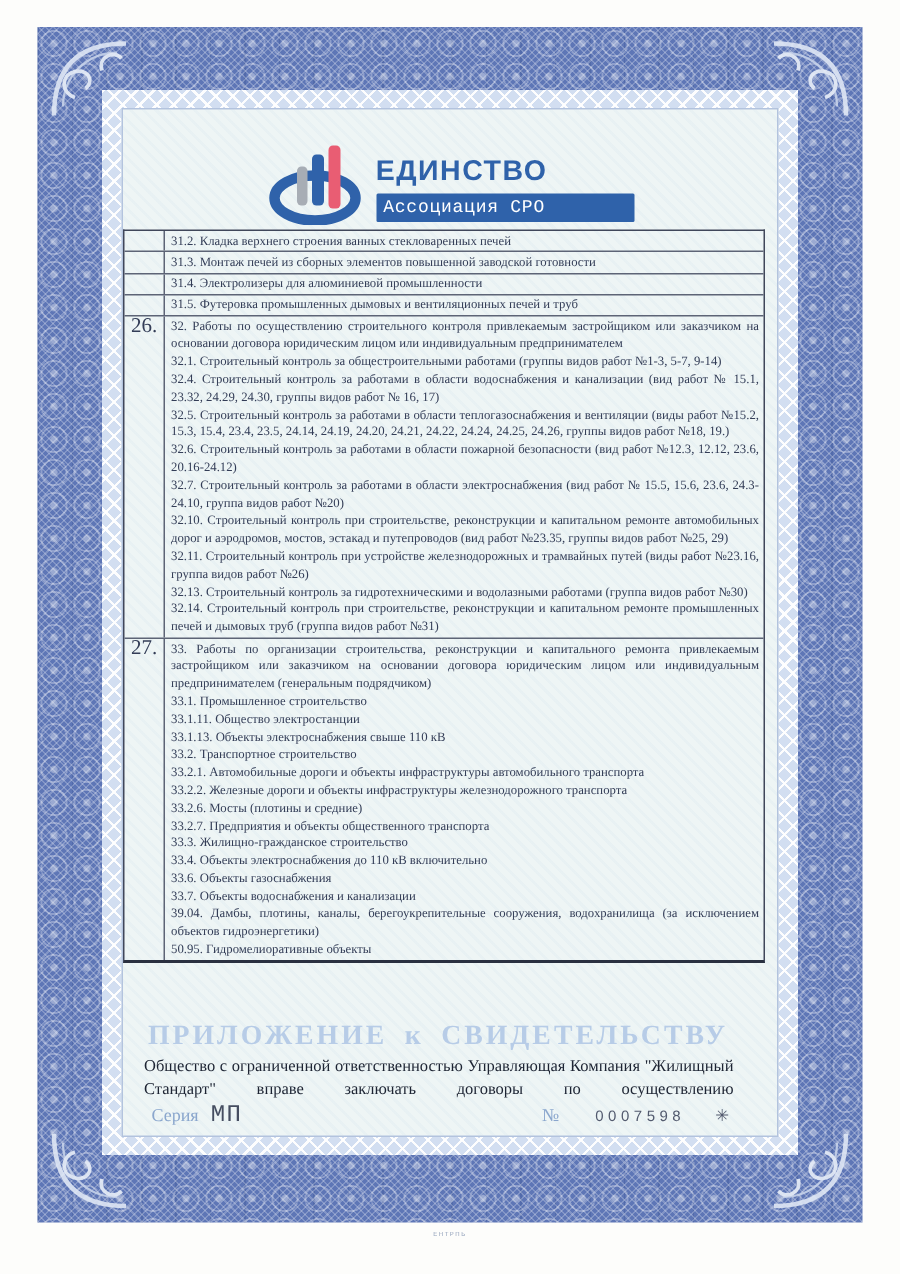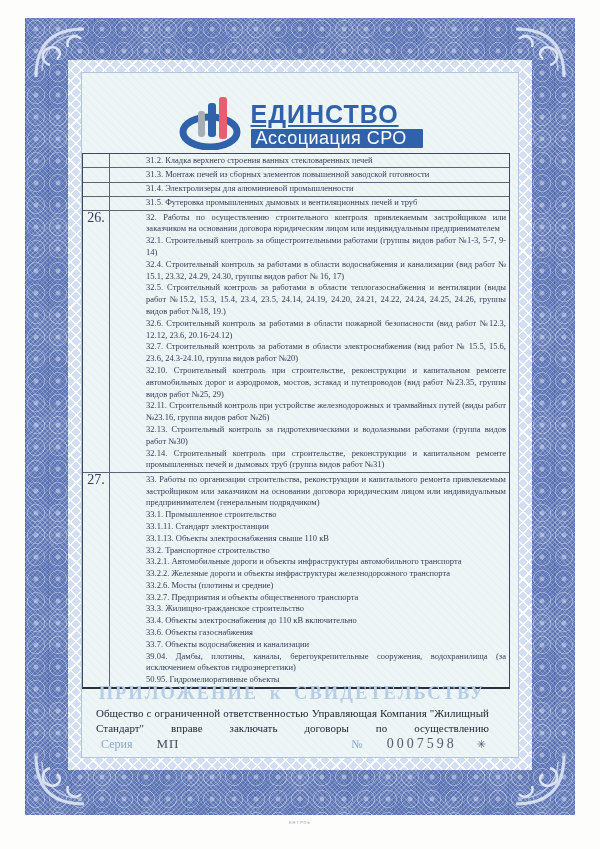--- a/index.html
+++ b/index.html
@@ -34,45 +34,45 @@
   .corner{position:absolute;width:58px;height:58px;opacity:.9;pointer-events:none;}
   .corner.tl{left:3px;top:3px;}
   .corner.tr{right:3px;top:3px;transform:scaleX(-1);}
   .corner.bl{left:3px;bottom:3px;transform:scaleY(-1);}
   .corner.br{right:3px;bottom:3px;transform:scale(-1,-1);}
 
   
   .logo{display:flex;justify-content:center;align-items:flex-end;gap:9px;margin-top:13px;height:62px;}
   .logo-mark{flex:none;margin-bottom:-2px;}
   .logo-text{width:172px;display:flex;flex-direction:column;}
-  .logo-title{font-family:"Liberation Sans",sans-serif;font-weight:bold;font-size:25px;line-height:25px;color:#2f62aa;letter-spacing:1px;text-decoration:underline;}
-  .logo-sub{margin-top:2px;background:#2f62aa;color:#ffffff;font-family:Liberation Sans, sans-serif;
-    font-size:18px;line-height:18px;padding:0 12px 1px 5px;border-radius:1px;letter-spacing:.5px;}
+  .logo-title{font-family:"Liberation Sans",sans-serif;font-weight:bold;font-size:19px;line-height:25px;color:#2f62aa;letter-spacing:1px;}
+  .logo-sub{margin-top:2px;background:#2f62aa;color:#ffffff;font-family:Liberation Mono, monospace;
+    font-size:12px;line-height:18px;padding:0 12px 1px 5px;border-radius:1px;letter-spacing:.5px;}
 
   
   .wtable{margin:5px 8px 0 0;border:1px solid #40475a;border-bottom:2px solid #2a3040;
     font-size:8.5px;line-height:11.8px;color:#333d57;}
-  .trow{display:flex;border-top:1px solid #5d6476;gap:32px;}
+  .trow{display:flex;border-top:1px solid #5d6476;}
   .trow:first-child{border-top:none;}
   .cell-num{flex:none;width:26px;border-right:1px solid #5d6476;text-align:center;font-size:14px;padding-top:1px;}
   .cell-txt{flex:1;padding:0.5px 3px 1px 4px;min-width:0;}
   .cell-txt p{margin:0;text-align:justify;}
 
   
   .footer{position:absolute;left:0;right:16px;bottom:5px;}
   .f-heading{text-align:center;font-size:18.5px;line-height:21px;font-weight:bold;color:#b7cce7;
     letter-spacing:2px;word-spacing:5px;}
   .f-body{margin:2px 13px 0 14px;font-size:11px;line-height:14.4px;font-weight:normal;color:#1d2433;
     text-align:justify;text-align-last:justify;}
   .f-series{display:flex;align-items:baseline;margin:1px 16px 0 19px;}
   .s-label{font-size:12px;color:#8aa6cd;}
-  .s-value{font-size:13px;color:#454d60;letter-spacing:1px;margin-left:24px;}
+  .s-value{font-size:16px;color:#454d60;letter-spacing:1px;margin-left:8px;font-family:Liberation Mono, monospace;}
   .s-spacer{flex:1;}
   .n-label{font-size:12px;color:#8aa6cd;}
-  .n-value{font-family:Liberation Serif, serif;font-size:14px;color:#525a6e;letter-spacing:3px;margin:0 20px 0 24px;}
+  .n-value{font-family:Liberation Sans, sans-serif;font-size:10px;color:#525a6e;letter-spacing:3px;margin:0 20px 0 24px;}
   .n-mark{font-size:11px;color:#525a6e;}
 
   .microprint{position:absolute;left:50%;bottom:24px;transform:translateX(-50%);
     font-size:4px;line-height:5px;color:#93a2bb;letter-spacing:1px;font-family:"Liberation Sans",sans-serif;}
 </style>
 </head>
 <body>
 
 <div class="page">
   <div class="frame">
@@ -151,21 +151,21 @@
               <p>32.13. Строительный контроль за гидротехническими и водолазными работами (группа видов работ №30)</p>
               <p>32.14. Строительный контроль при строительстве, реконструкции и капитальном ремонте промышленных печей и дымовых труб (группа видов работ №31)</p>
             </div>
           </div>
 
           <div class="trow">
             <div class="cell-num">27.</div>
             <div class="cell-txt">
               <p>33. Работы по организации строительства, реконструкции и капитального ремонта привлекаемым застройщиком или заказчиком на основании договора юридическим лицом или индивидуальным предпринимателем (генеральным подрядчиком)</p>
               <p>33.1. Промышленное строительство</p>
-              <p>33.1.11. Стандарт электростанции</p>
+              <p>33.1.11. Общество электростанции</p>
               <p>33.1.13. Объекты электроснабжения свыше 110 кВ</p>
               <p>33.2. Транспортное строительство</p>
               <p>33.2.1. Автомобильные дороги и объекты инфраструктуры автомобильного транспорта</p>
               <p>33.2.2. Железные дороги и объекты инфраструктуры железнодорожного транспорта</p>
               <p>33.2.6. Мосты (плотины и средние)</p>
               <p>33.2.7. Предприятия и объекты общественного транспорта</p>
               <p>33.3. Жилищно-гражданское строительство</p>
               <p>33.4. Объекты электроснабжения до 110 кВ включительно</p>
               <p>33.6. Объекты газоснабжения</p>
               <p>33.7. Объекты водоснабжения и канализации</p>

